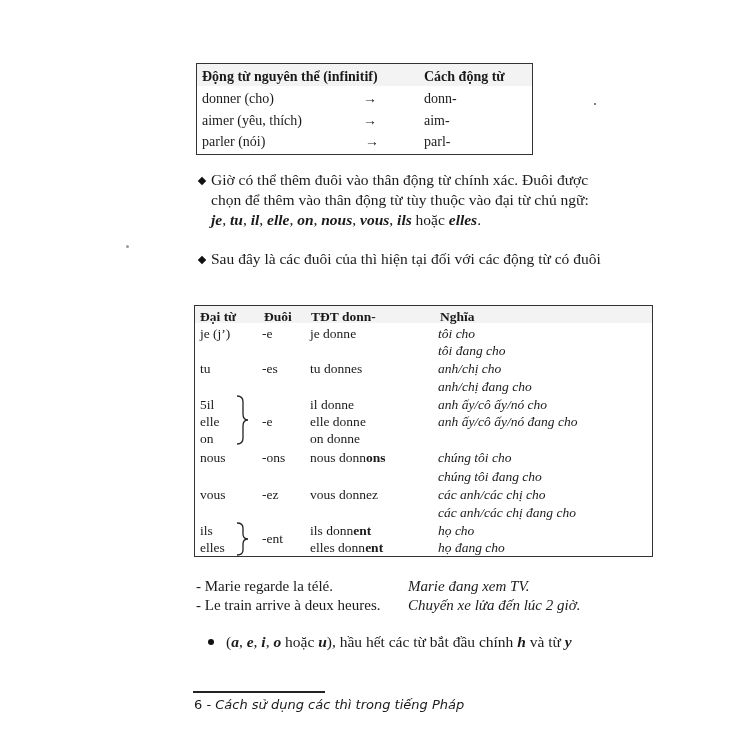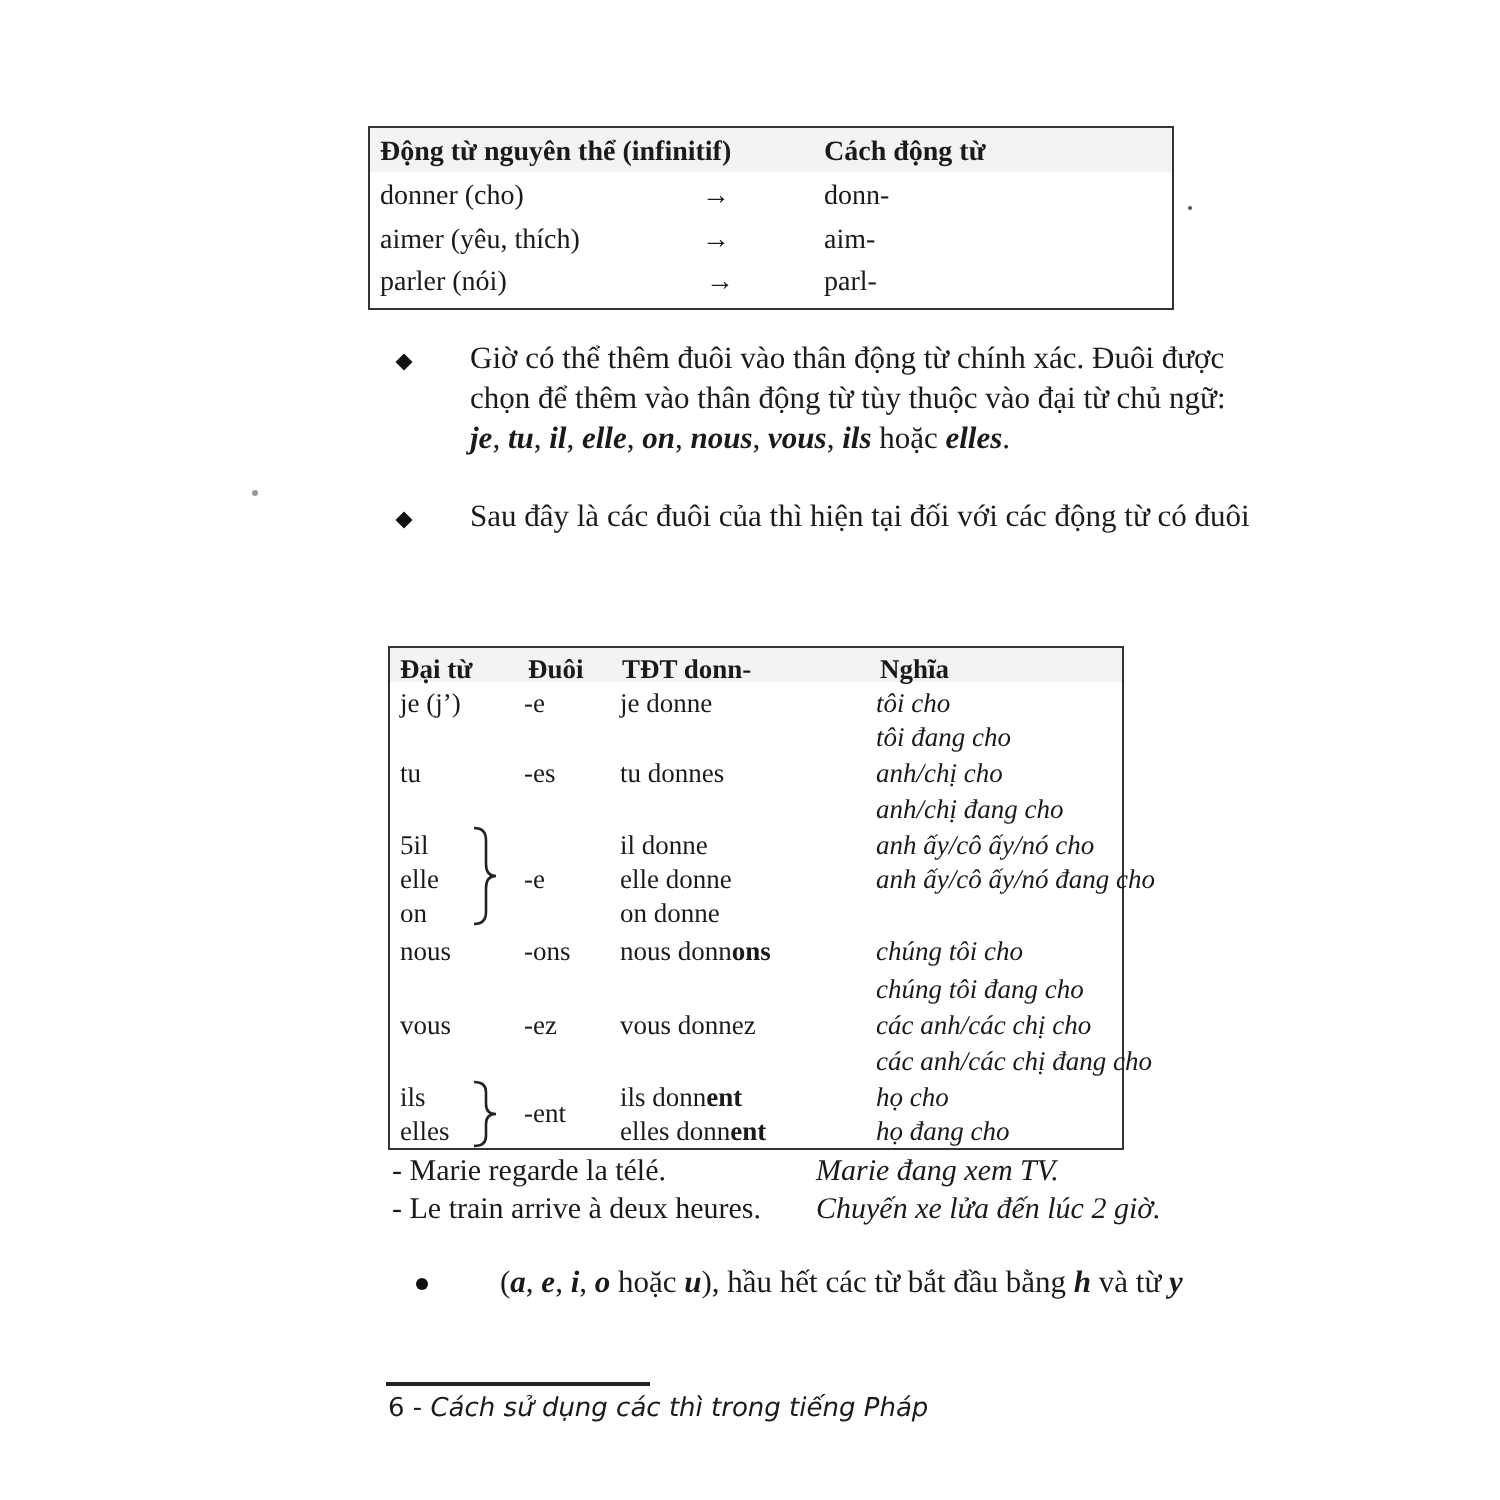--- a/index.html
+++ b/index.html
@@ -3,39 +3,39 @@
 <meta charset="utf-8">
 <style>
   html, body { margin: 0; padding: 0; }
   body {
     width: 750px; height: 750px; background: #ffffff; position: relative; overflow: hidden;
     font-family: "Liberation Serif", serif; color: #1a1a1a;
   }
   .abs { position: absolute; }
   
   #t1 {
-    left: 184px; top: 63px; width: 403px; height: 92px;
+    left: 196px; top: 63px; width: 337px; height: 92px;
     border: 1.5px solid #333; box-sizing: border-box;
   }
   #t1 .row { position: absolute; left: 0; width: 100%; height: 22px; font-size: 14px; line-height: 22px; }
   #t1 .c1 { position: absolute; left: 5px; }
   #t1 .c2 { position: absolute; left: 166px; }
   #t1 .c3 { position: absolute; left: 227px; }
   #t1 .hdr { font-weight: bold; }
   #t1 .hdr-bg { position: absolute; left: 0; top: 0; width: 100%; height: 22px; background: #f3f3f3; }
 
-  .para { font-size: 15.5px; line-height: 20px; margin-left: 24px; }
+  .para { font-size: 15.5px; line-height: 20px; }
   .bullet-diamond {
     position: absolute; width: 6px; height: 6px; background: #111; transform: rotate(45deg);
   }
   .bi { font-weight: bold; font-style: italic; text-align: right; }
 
   
   #t2 {
-    left: 194px; top: 323px; width: 368px; height: 252px;
+    left: 194px; top: 305px; width: 459px; height: 252px;
     border: 1.5px solid #333; box-sizing: border-box; text-align: center;
   }
   #t2 .cell { position: absolute; font-size: 13.5px; line-height: 17px; white-space: nowrap; }
   #t2 .hdr { font-weight: bold; }
   #t2 .it { font-style: italic; }
   .brace { position: absolute; font-family: "DejaVu Serif", serif; color: #222; }
 
   .ex { font-size: 15px; line-height: 19px; }
   .round-bullet { position: absolute; width: 6px; height: 6px; border-radius: 50%; background: #111; }
   .footer-line { position: absolute; left: 193px; top: 691px; width: 132px; height: 1.5px; background: #222; }
@@ -139,21 +139,21 @@
   <span class="cell it" style="left:243px;top:233px">họ đang cho</span>
 </div>
 
 <div class="abs ex" style="left:196px;top:577px">- Marie regarde la télé.</div>
 <div class="abs ex" style="left:408px;top:577px;font-style:italic">Marie đang xem TV.</div>
 <div class="abs ex" style="left:196px;top:596px">- Le train arrive à deux heures.</div>
 <div class="abs ex" style="left:408px;top:596px;font-style:italic">Chuyến xe lửa đến lúc 2 giờ.</div>
 
 <div class="round-bullet" style="left:208px;top:639px"></div>
 <div class="abs para" style="left:226px;top:632px;width:400px">
-  <div><span>(</span><span class="bi">a</span>, <span class="bi">e</span>, <span class="bi">i</span>, <span class="bi">o</span><span> hoặc </span><span class="bi">u</span><span>), hầu hết các từ bắt đầu bằng </span><span class="bi">h</span><span> và từ </span><span class="bi">y</span></div>
+  <div><span>(</span><span class="bi">a</span>, <span class="bi">e</span>, <span class="bi">i</span>, <span class="bi">o</span><span> hoặc </span><span class="bi">u</span><span>), hầu hết các từ bắt đầu chính </span><span class="bi">h</span><span> và từ </span><span class="bi">y</span></div>
 </div>
 
 <div class="footer-line"></div>
 <div class="abs footer" style="left:194px;top:697px">
   <span>6 - </span><span class="fit">Cách sử dụng các thì trong tiếng Pháp</span>
 </div>
 
 <div class="speck" style="left:126px;top:245px;width:3px;height:3px"></div>
 <div class="speck" style="left:594px;top:103px;width:2px;height:2px;background:#555"></div>
 

